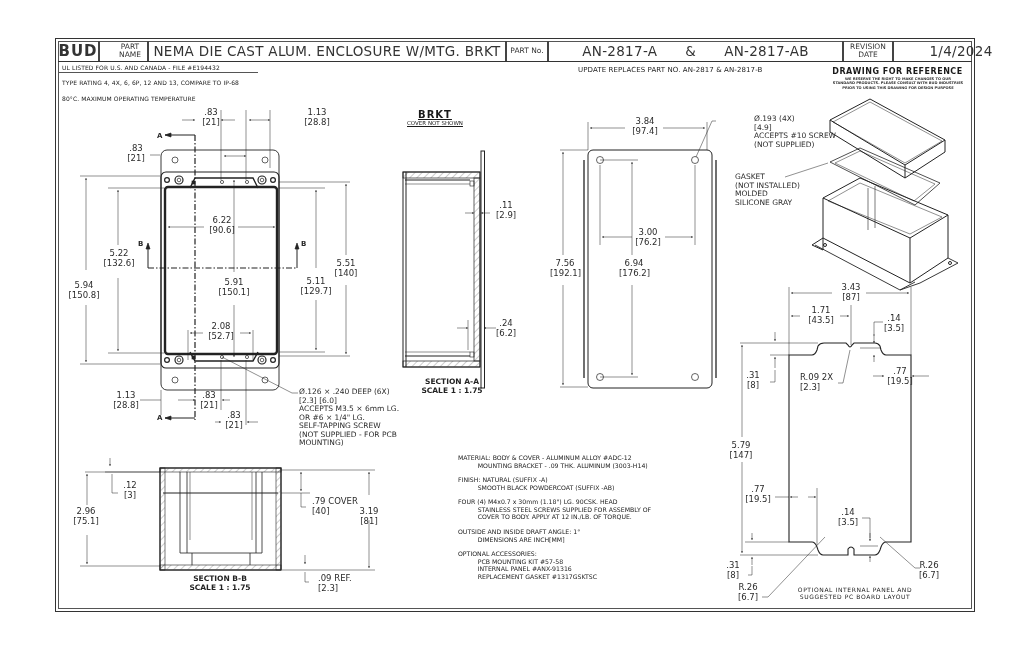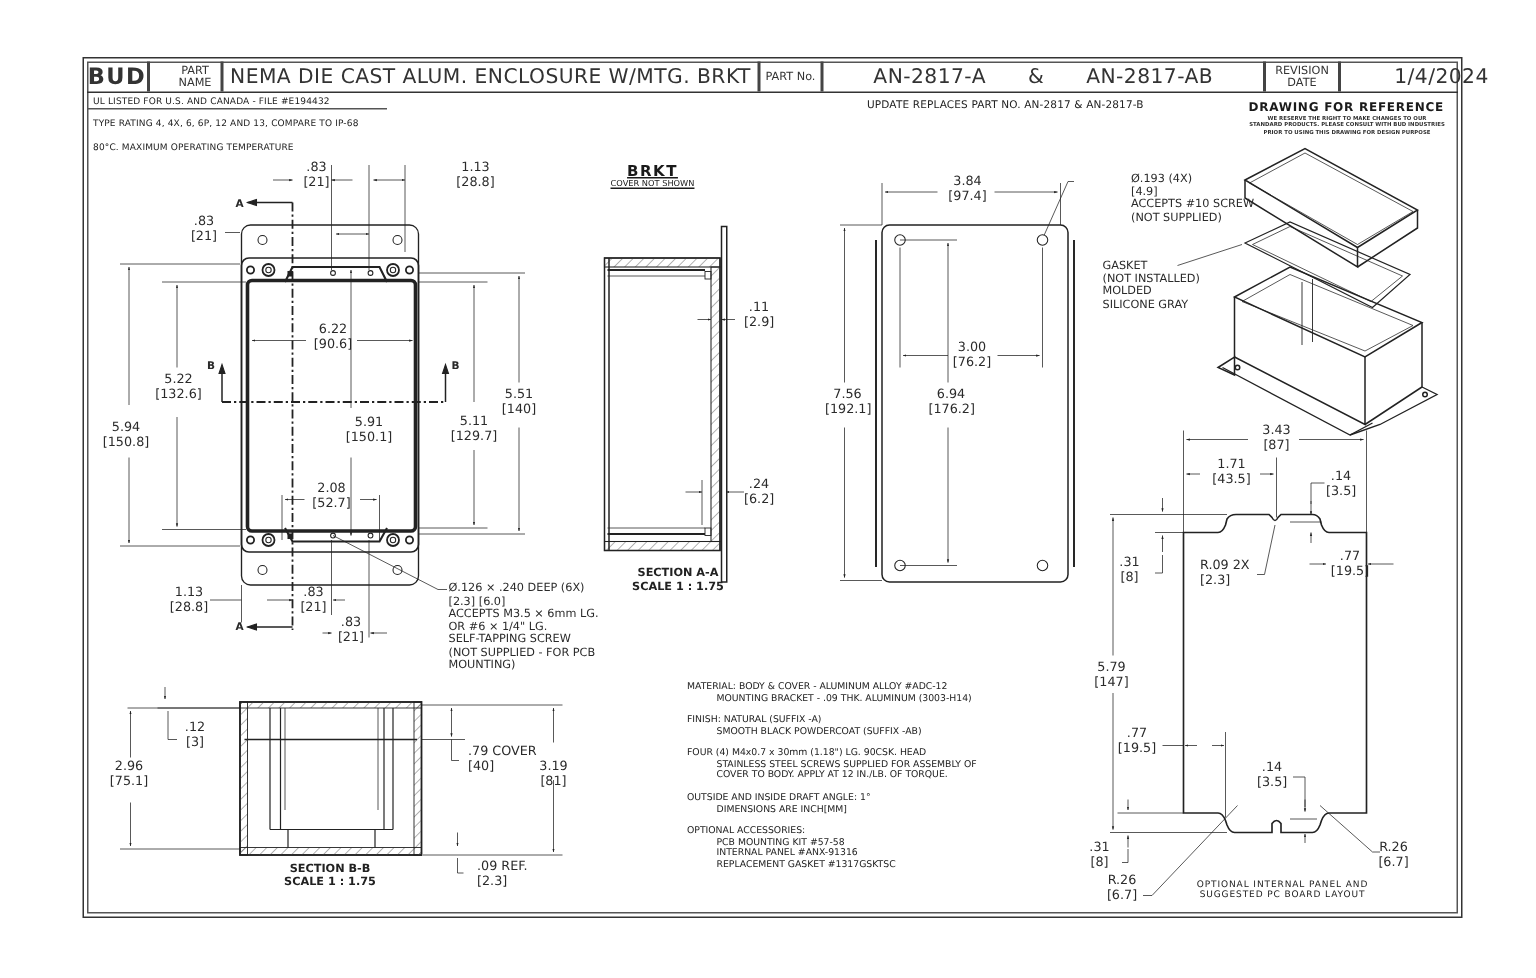--- a/index.html
+++ b/index.html
@@ -332,21 +332,21 @@
     </g>
   </g>
 </svg>
 
 <div class="dim" style="left:198px;top:107px;width:26px;"><span>.83</span><br><span>[21]</span></div>
 <div class="dim" style="left:302px;top:107px;width:30px;"><span>1.13</span><br><span>[28.8]</span></div>
 <div class="dim" style="left:124px;top:143px;width:24px;"><span>.83</span><br><span>[21]</span></div>
 <div class="dim" style="left:206px;top:215px;width:32px;"><span>6.22</span><br><span>[90.6]</span></div>
 <div class="dim" style="left:103px;top:248px;width:32px;"><span>5.22</span><br><span>[132.6]</span></div>
 <div class="dim" style="left:68px;top:280px;width:32px;"><span>5.94</span><br><span>[150.8]</span></div>
-<div class="dim" style="left:230px;top:277px;width:32px;"><span>5.91</span><br><span>[150.1]</span></div>
+<div class="dim" style="left:218px;top:277px;width:32px;"><span>5.91</span><br><span>[150.1]</span></div>
 <div class="dim" style="left:300px;top:276px;width:32px;"><span>5.11</span><br><span>[129.7]</span></div>
 <div class="dim" style="left:332px;top:258px;width:28px;"><span>5.51</span><br><span>[140]</span></div>
 <div class="dim" style="left:205px;top:321px;width:32px;"><span>2.08</span><br><span>[52.7]</span></div>
 <div class="dim" style="left:111px;top:390px;width:30px;"><span>1.13</span><br><span>[28.8]</span></div>
 <div class="dim" style="left:197px;top:390px;width:24px;"><span>.83</span><br><span>[21]</span></div>
 <div class="dim" style="left:222px;top:410px;width:24px;"><span>.83</span><br><span>[21]</span></div>
 <div class="lbl bold" style="left:157px;top:132px;font-size:7px;">A</div>
 <div class="lbl bold" style="left:157px;top:414px;font-size:7px;">A</div>
 <div class="lbl bold" style="left:138px;top:240px;font-size:7px;">B</div>
 <div class="lbl bold" style="left:301px;top:240px;font-size:7px;">B</div>

